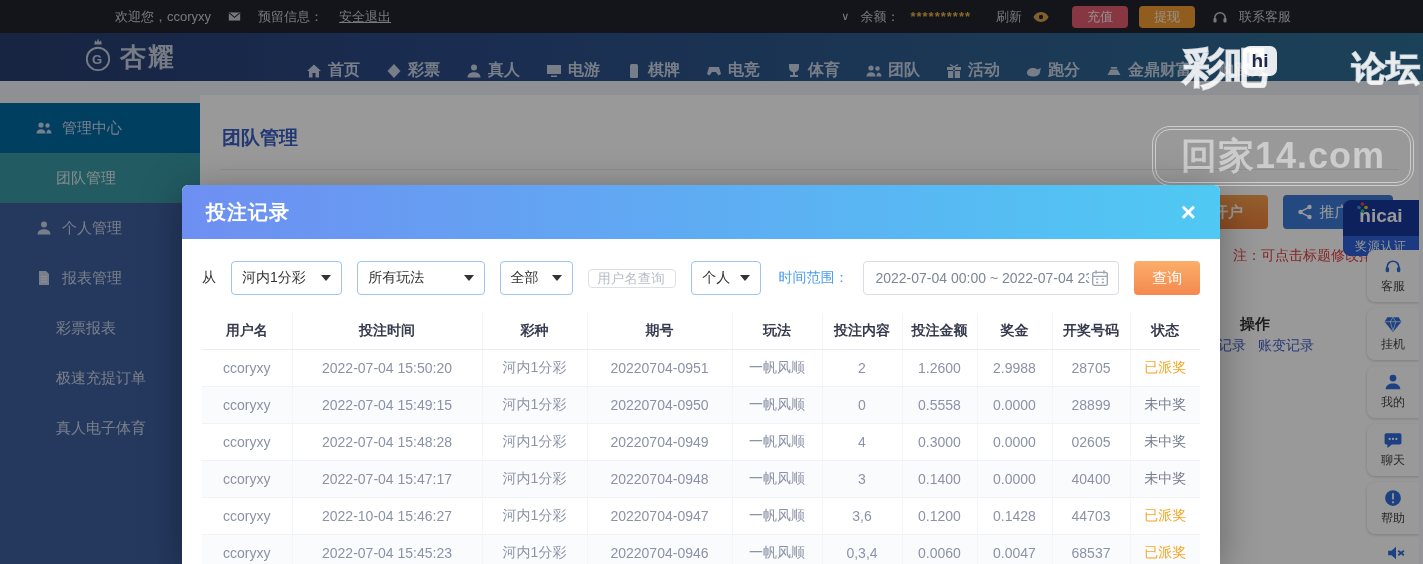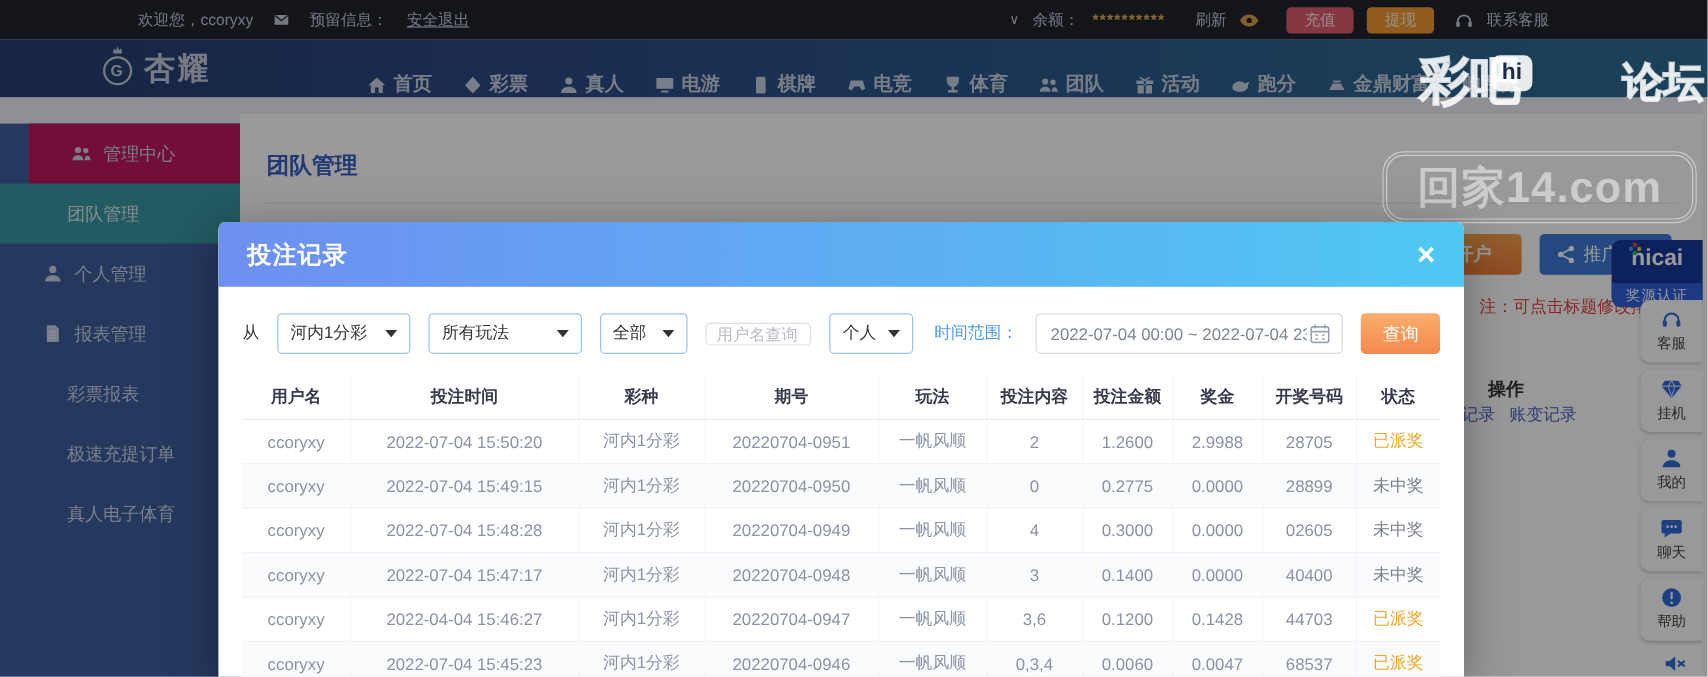--- a/index.html
+++ b/index.html
@@ -46,21 +46,21 @@
     background:#3d7bd8;color:#fff;font-size:15px;cursor:pointer;display:flex;align-items:center;justify-content:center;gap:7px;font-family:inherit;}
   .note{position:absolute;left:1033px;top:152px;color:#e23c3c;font-size:14px;white-space:nowrap;}
   .ops{position:absolute;left:1040px;top:220px;font-size:15px;font-weight:bold;color:#333;}
   .link-rec{position:absolute;left:1018px;top:242px;font-size:14px;color:#4a64c8;}
   .link-acc{position:absolute;left:1058px;top:242px;font-size:14px;color:#4a64c8;}
 
   
   .sidebar{position:absolute;left:0;top:103px;width:200px;bottom:0;background:#3f5f9e;
     color:#c9d3e6;font-size:15px;z-index:2;}
   .sb-row{height:50px;display:flex;align-items:center;gap:10px;padding-left:36px;cursor:pointer;}
-  .sb-header{background:#be185d;margin-left:24px;}
+  .sb-header{background:#0369a1;}
   .sb-sub{padding-left:56px;}
   .sb-active{background:#3a98a3;color:#dbe8ec;}
 
   
   .nicai{position:absolute;right:4px;top:200px;width:76px;height:56px;background:#16379c;
     border-radius:8px 0 0 8px;color:#ffffff;z-index:5;overflow:hidden;}
   .nicai-logo{position:relative;font-size:19px;font-weight:bold;text-align:center;padding-top:6px;line-height:1;}
   .nicai-pin{position:absolute;top:2px;left:14px;}
   .nicai-pin svg{width:11px;height:11px;}
   .nicai-sub{position:absolute;left:0;right:0;bottom:0;height:20px;background:#2f62d8;
@@ -506,21 +506,21 @@
           <td>28705</td>
           <td class="win">已派奖</td>
         </tr>
         <tr>
           <td>ccoryxy</td>
           <td>2022-07-04 15:49:15</td>
           <td>河内1分彩</td>
           <td>20220704-0950</td>
           <td>一帆风顺</td>
           <td>0</td>
-          <td>0.2775</td>
+          <td>0.5558</td>
           <td>0.0000</td>
           <td>28899</td>
           <td class="lose">未中奖</td>
         </tr>
         <tr>
           <td>ccoryxy</td>
           <td>2022-07-04 15:48:28</td>
           <td>河内1分彩</td>
           <td>20220704-0949</td>
           <td>一帆风顺</td>
@@ -537,21 +537,21 @@
           <td>20220704-0948</td>
           <td>一帆风顺</td>
           <td>3</td>
           <td>0.1400</td>
           <td>0.0000</td>
           <td>40400</td>
           <td class="lose">未中奖</td>
         </tr>
         <tr>
           <td>ccoryxy</td>
-          <td>2022-04-04 15:46:27</td>
+          <td>2022-10-04 15:46:27</td>
           <td>河内1分彩</td>
           <td>20220704-0947</td>
           <td>一帆风顺</td>
           <td>3,6</td>
           <td>0.1200</td>
           <td>0.1428</td>
           <td>44703</td>
           <td class="win">已派奖</td>
         </tr>
         <tr>

